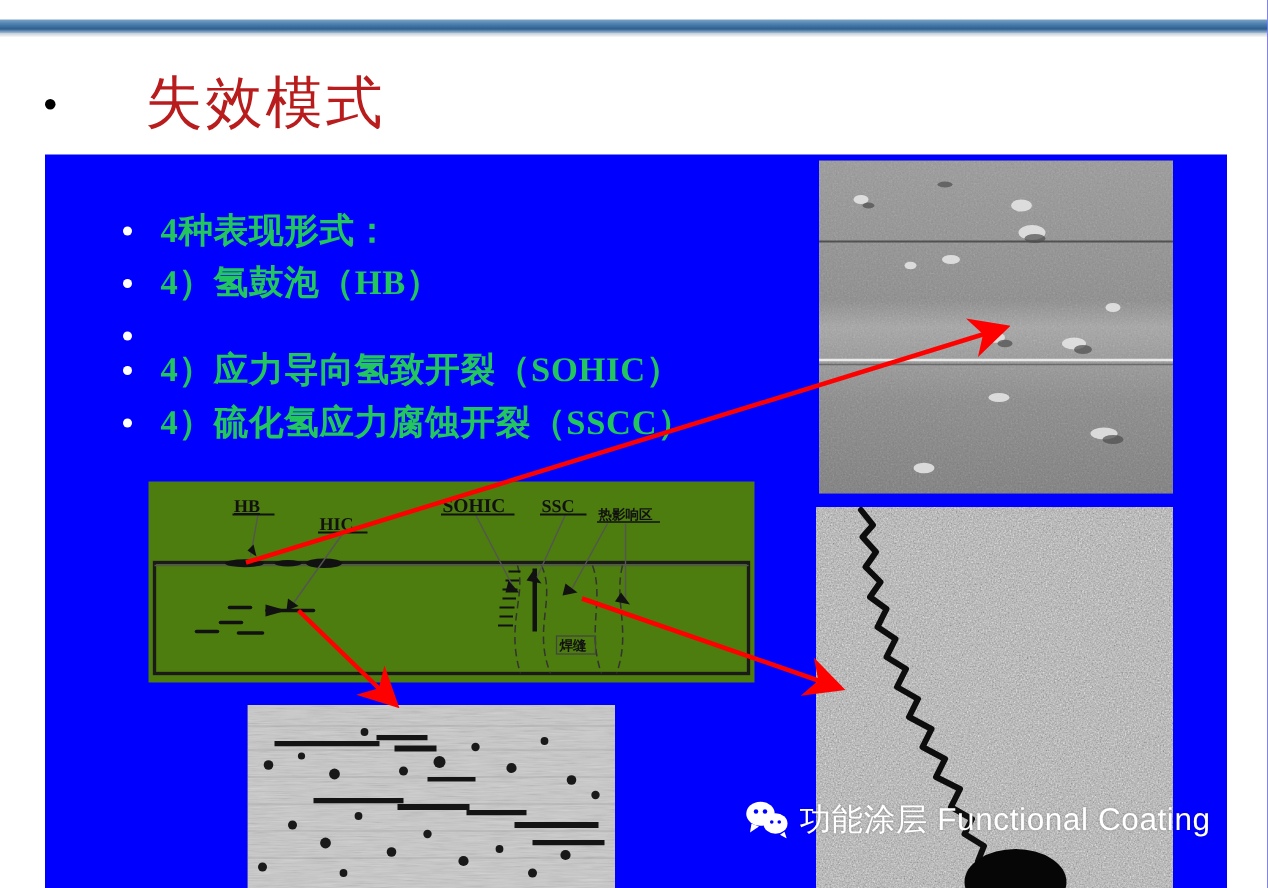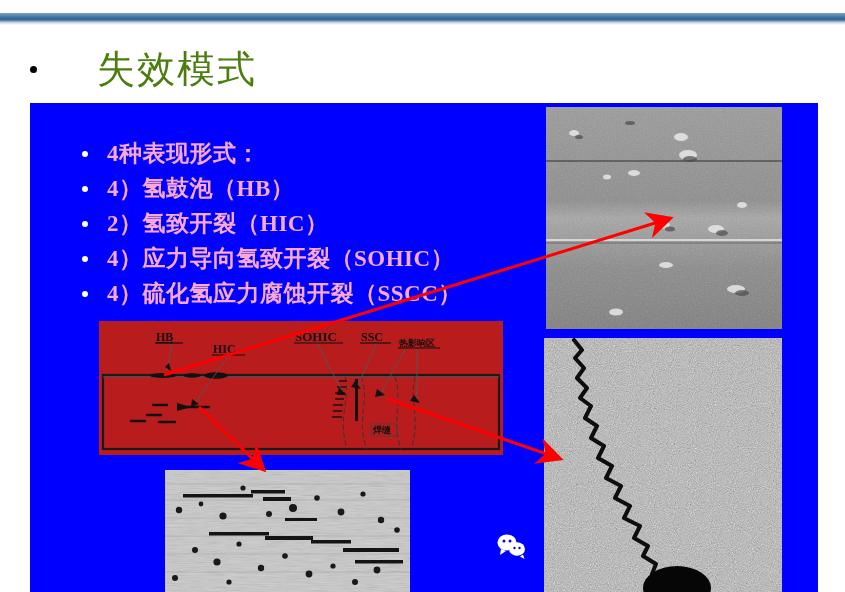--- a/index.html
+++ b/index.html
@@ -19,46 +19,46 @@
   
   #title-row{
     position:absolute;left:30px;top:40px;width:500px;height:58px;
     display:flex;align-items:center;
   }
   #title-bullet{
     display:inline-block;width:7px;height:7px;border-radius:50%;
     background:#000;margin-right:60px;flex:0 0 auto;
   }
   #title-text{
-    font-size:38px;color:#4d7c0f;font-family:"Liberation Serif",serif;
+    font-size:38px;color:#b91c1c;font-family:"Liberation Serif",serif;
     letter-spacing:2px;line-height:1;white-space:nowrap;
   }
   
   #blue-panel{
     position:absolute;left:30px;top:103px;width:788px;height:489px;
     background:#0000ff;overflow:hidden;
   }
   
   #bullet-list{
     position:absolute;left:52px;top:36px;width:440px;
-    color:#f9a8d4;font-family:"Liberation Serif",serif;
+    color:#22c55e;font-family:"Liberation Serif",serif;
   }
   .bullet-line{
     display:flex;align-items:flex-start;margin-bottom:5px;
     font-size:23px;line-height:30px;font-weight:bold;white-space:nowrap;
   }
   .bullet-dot{
     display:inline-block;width:6px;height:6px;border-radius:50%;
     background:#ffffff;margin:12px 19px 0 0;flex:0 0 auto;
   }
   .bullet-text{letter-spacing:.5px;}
   
   #diagram-box{
     position:absolute;left:69px;top:218px;width:404px;height:134px;
-    background:#b91c1c;overflow:hidden;
+    background:#4d7c0f;overflow:hidden;
   }
   #diagram-svg{position:absolute;left:0;top:0;}
   
   .photo{position:absolute;overflow:hidden;background:#808080;}
   #photo-blister{left:516px;top:4px;width:236px;height:222px;}
   #photo-crack{left:514px;top:235px;width:238px;height:254px;}
   #photo-hic{left:135px;top:367px;width:245px;height:122px;}
   .photo svg{display:block;}
   
   #arrow-layer{position:absolute;left:0;top:0;width:788px;height:489px;pointer-events:none;}
@@ -91,21 +91,20 @@
     <div class="bullet-line">
       <span class="bullet-dot"></span>
       <span class="bullet-text">4种表现形式：</span>
     </div>
     <div class="bullet-line">
       <span class="bullet-dot"></span>
       <span class="bullet-text">4）氢鼓泡（HB）</span>
     </div>
     <div class="bullet-line">
       <span class="bullet-dot"></span>
-      <span class="bullet-text">2）氢致开裂（HIC）</span>
     </div>
     <div class="bullet-line">
       <span class="bullet-dot"></span>
       <span class="bullet-text">4）应力导向氢致开裂（SOHIC）</span>
     </div>
     <div class="bullet-line">
       <span class="bullet-dot"></span>
       <span class="bullet-text">4）硫化氢应力腐蚀开裂（SSCC）</span>
     </div>
   </div>
@@ -335,15 +334,16 @@
     <svg id="wechat-icon" width="30" height="26" viewBox="0 0 30 26" xmlns="http://www.w3.org/2000/svg">
       <ellipse cx="11" cy="9.5" rx="9.5" ry="8" fill="#ffffff"></ellipse>
       <polygon points="5,16 4,22 10,18" fill="#ffffff"></polygon>
       <ellipse cx="21" cy="16" rx="8" ry="6.8" fill="#ffffff"></ellipse>
       <polygon points="27,21.5 28.5,26 24,23.5" fill="#ffffff"></polygon>
       <circle cx="8" cy="8" r="1.5" fill="#0000ff"></circle>
       <circle cx="14" cy="8" r="1.5" fill="#0000ff"></circle>
       <circle cx="18.5" cy="15" r="1.2" fill="#0000ff"></circle>
       <circle cx="23.5" cy="15" r="1.2" fill="#0000ff"></circle>
     </svg>
+    <span id="watermark-text">功能涂层 Functional Coating</span>
   </div>
 
 </div>
 
 </body></html>

